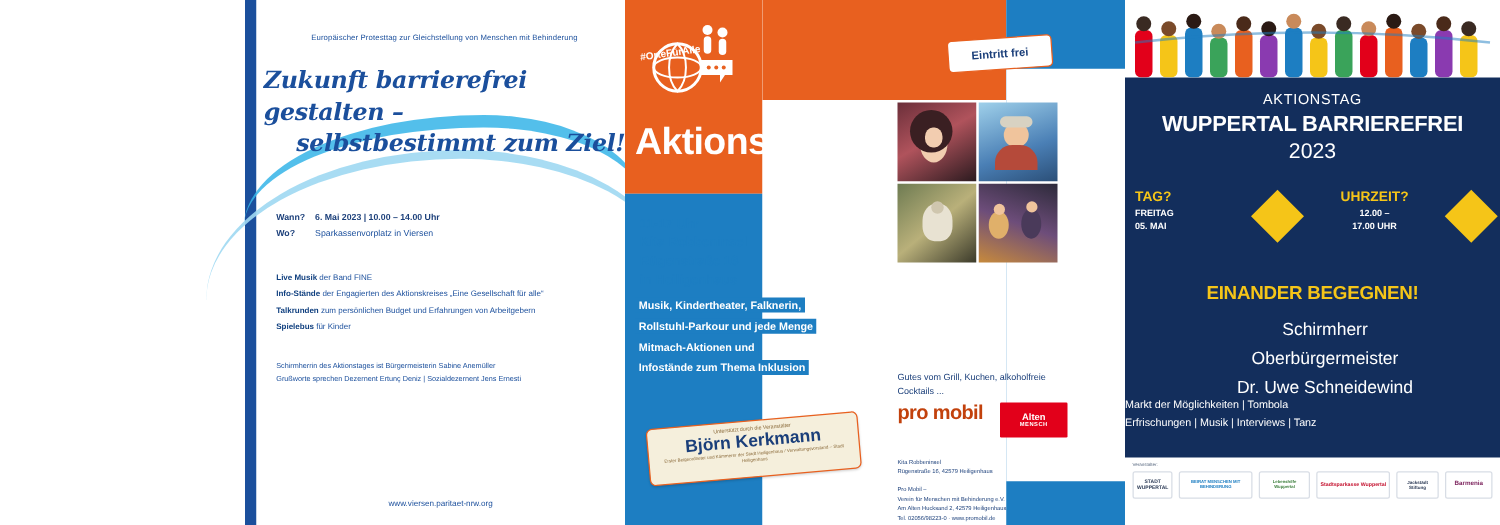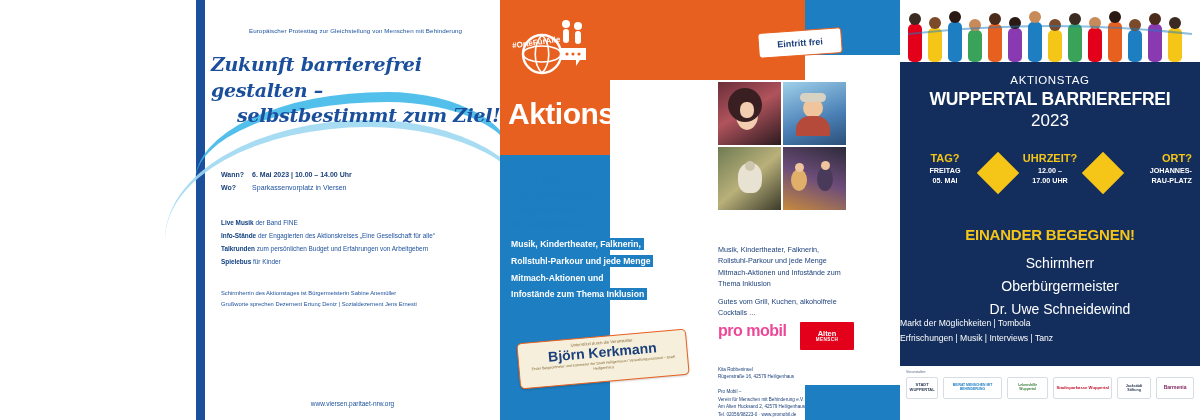--- a/index.html
+++ b/index.html
@@ -160,21 +160,21 @@
     position: absolute; left: 218px; top: 244px; width: 130px;
     font-size: 7.2px; color: #1b3f7a; line-height: 1.58;
   }
   .p2-desc2 {
     position: absolute; left: 218px; top: 296px; width: 130px;
     font-size: 7.2px; color: #1b3f7a; line-height: 1.58;
   }
   .p2-promobil {
     position: absolute; left: 218px; top: 322px; width: 130px; height: 36px;
   }
-  .p2-pm-text { font-size: 16px; font-weight: bold; color: #ec4899; letter-spacing: -.5px; }
+  .p2-pm-text { font-size: 16px; font-weight: bold; color: #c2410c; letter-spacing: -.5px; }
   .p2-am {
     position: absolute; left: 300px; top: 322px; width: 54px; height: 28px;
     background: #e2001a; color: #fff; font-weight: bold;
     display: flex; flex-direction: column; align-items: center; justify-content: center;
     font-size: 7.5px; line-height: 1.05; border-radius: 1px;
   }
   .p2-am small { font-size: 4.6px; letter-spacing: .4px; font-weight: bold; }
   .p2-address {
     position: absolute; left: 218px; top: 366px; width: 140px;
     font-size: 4.6px; color: #1b3f7a; line-height: 1.62;
@@ -203,21 +203,21 @@
   .p3-head {
     position: absolute; left: 0; top: 74px; width: 300px; text-align: center; color: #ffffff;
   }
   .p3-h1 { font-size: 11.5px; letter-spacing: .6px; }
   .p3-h2 { font-size: 17.5px; font-weight: bold; letter-spacing: -.2px; margin-top: 3px; }
   .p3-h3 { font-size: 17px; font-weight: normal; margin-top: 1px; }
   .p3-qa {
     position: absolute; left: 8px; top: 152px; width: 284px; height: 52px;
     display: flex; align-items: flex-start; justify-content: space-between;
   }
-  .qa-col { width: 74px; color: #f5c518; text-align: center; }
+  .qa-col { width: 74px; color: #f5c518; }
   .qa-q { font-size: 11px; font-weight: bold; color: #f5c518; }
   .qa-a { font-size: 7.2px; font-weight: bold; color: #ffffff; line-height: 1.35; margin-top: 2px; }
   .qa-c { text-align: center; }
   .qa-r { text-align: right; }
   .p3-diamond {
     width: 30px; height: 30px; background: #f5c518; transform: rotate(45deg);
     margin-top: 6px;
   }
   .p3-slogan {
     position: absolute; left: 0; top: 226px; width: 300px; text-align: center;
@@ -365,21 +365,20 @@
         <div class="blob" style="width:10px;height:10px;left:27px;top:14px;background:#cfc6ae;"></div>
       </div>
       <div class="ph ph-d">
         <div class="blob" style="width:16px;height:22px;left:8px;top:22px;background:#e0b06a;"></div>
         <div class="blob" style="width:16px;height:24px;left:34px;top:20px;background:#4a3a5a;"></div>
         <div class="blob" style="width:9px;height:9px;left:12px;top:16px;background:#f0c49c;"></div>
         <div class="blob" style="width:9px;height:9px;left:38px;top:14px;background:#f0c49c;"></div>
       </div>
     </div>
 
-    <div class="p2-desc">Musik, Kindertheater, Falknerin, Rollstuhl-Parkour und jede Menge Mitmach-Aktionen und Infostände zum Thema Inklusion</div>
     <div class="p2-desc2">Gutes vom Grill, Kuchen, alkoholfreie Cocktails ...</div>
 
     <div class="p2-promobil">
       <div class="p2-pm-text">pro mobil</div>
     </div>
 
     <div class="p2-am">
       <span>Alten</span>
       <small>MENSCH</small>
     </div>
@@ -447,25 +446,20 @@
         <div class="qa-a" style="white-space:pre-line">FREITAG
 05. MAI</div>
       </div>
       <div class="p3-diamond"></div>
       <div class="qa-col qa-c">
         <div class="qa-q">UHRZEIT?</div>
         <div class="qa-a" style="white-space:pre-line">12.00 –
 17.00 UHR</div>
       </div>
       <div class="p3-diamond"></div>
-      <div class="qa-col qa-r">
-        <div class="qa-q">ORT?</div>
-        <div class="qa-a" style="white-space:pre-line">JOHANNES-
-RAU-PLATZ</div>
-      </div>
     </div>
 
     <div class="p3-slogan">EINANDER BEGEGNEN!</div>
 
     <div class="p3-patron">
       <div>Schirmherr</div>
       <div>Oberbürgermeister</div>
       <div>Dr. Uwe Schneidewind</div>
     </div>
 

